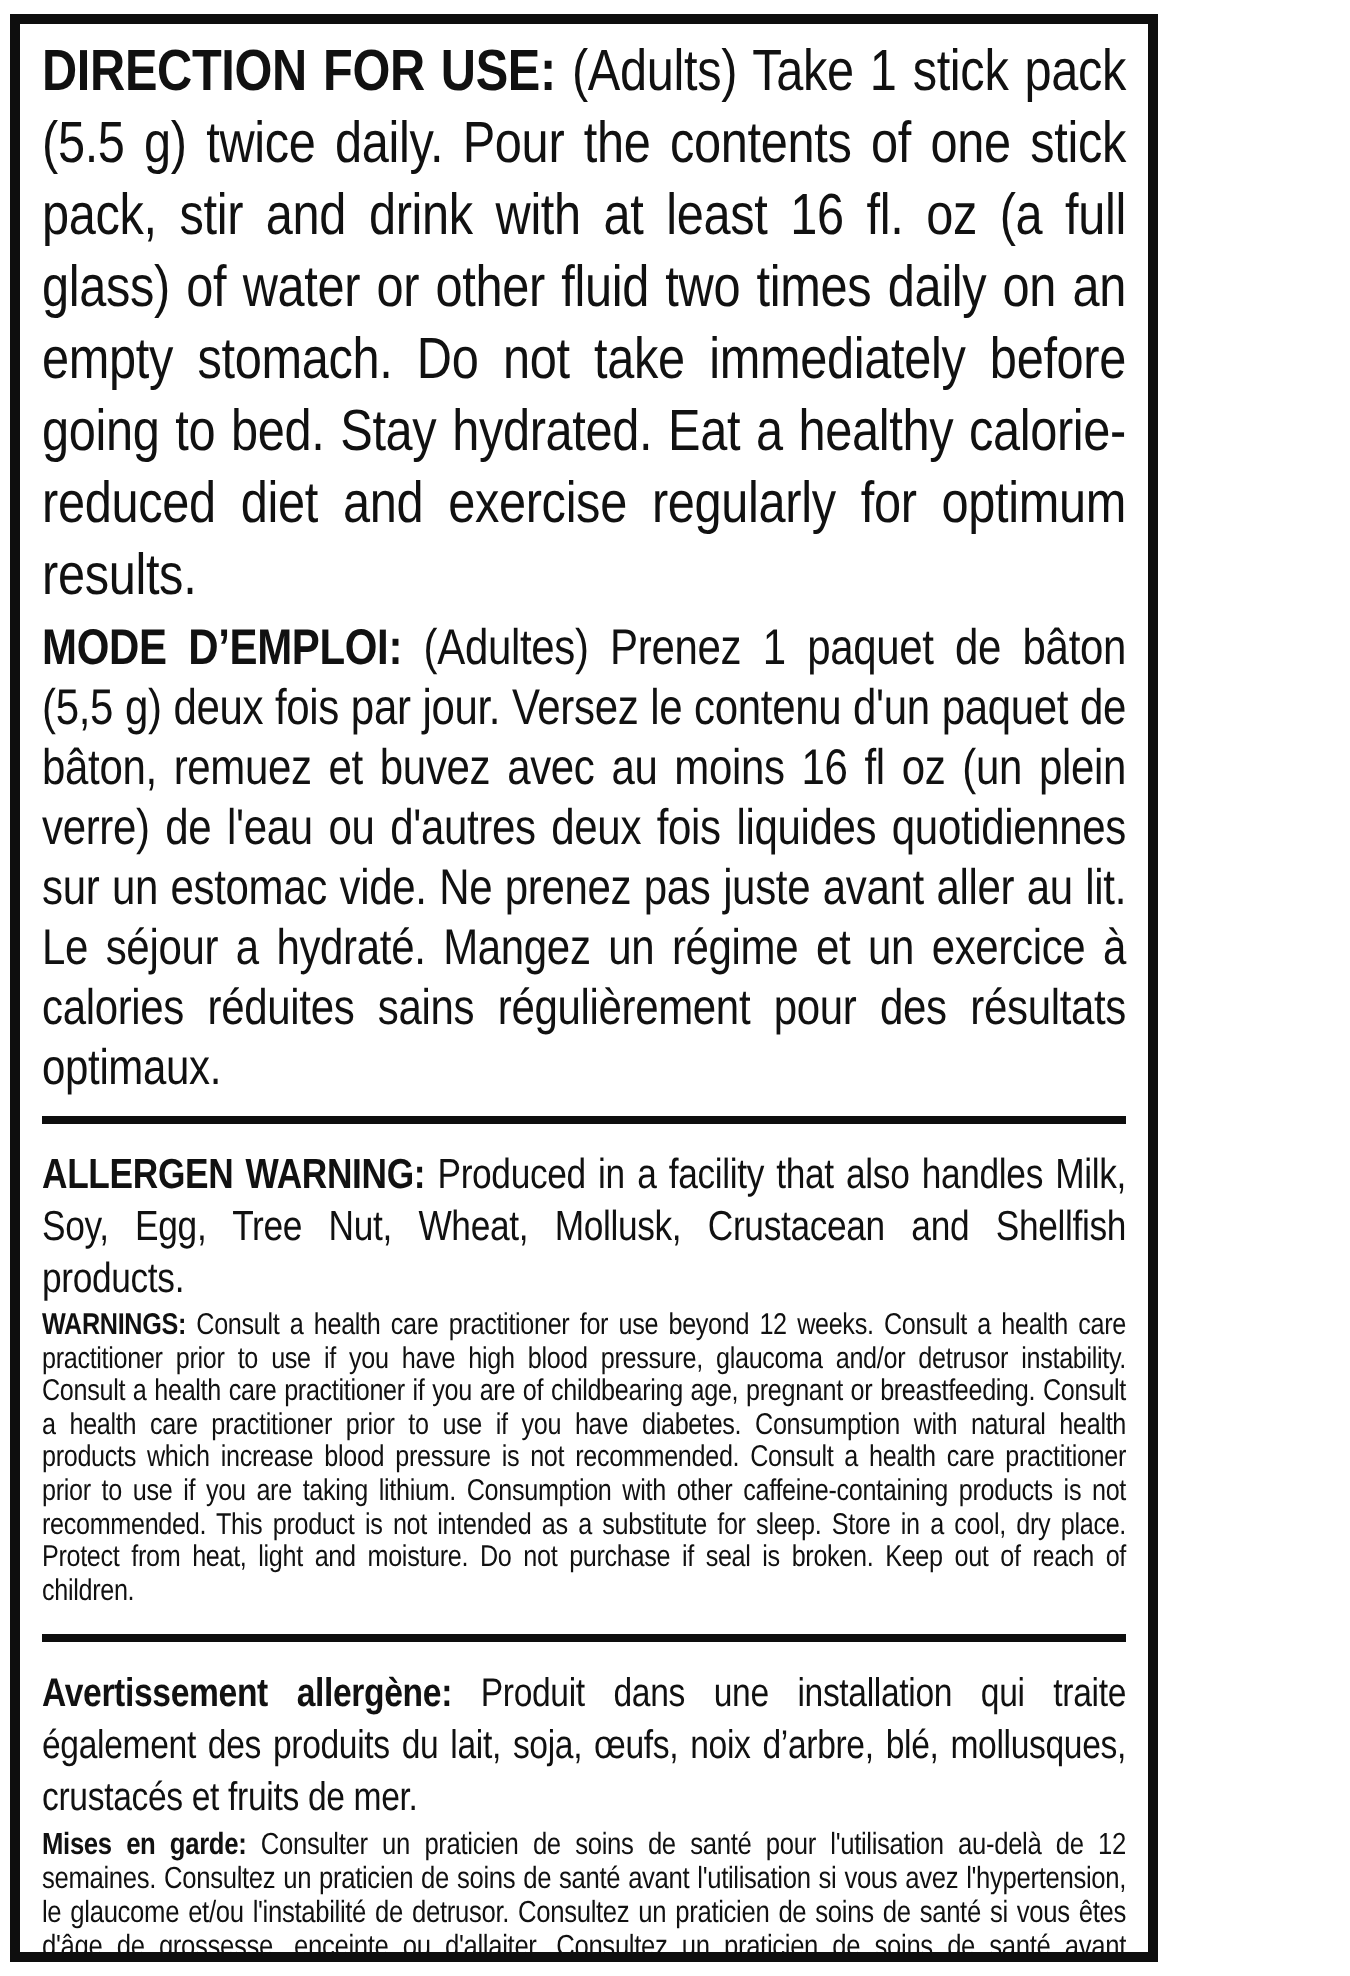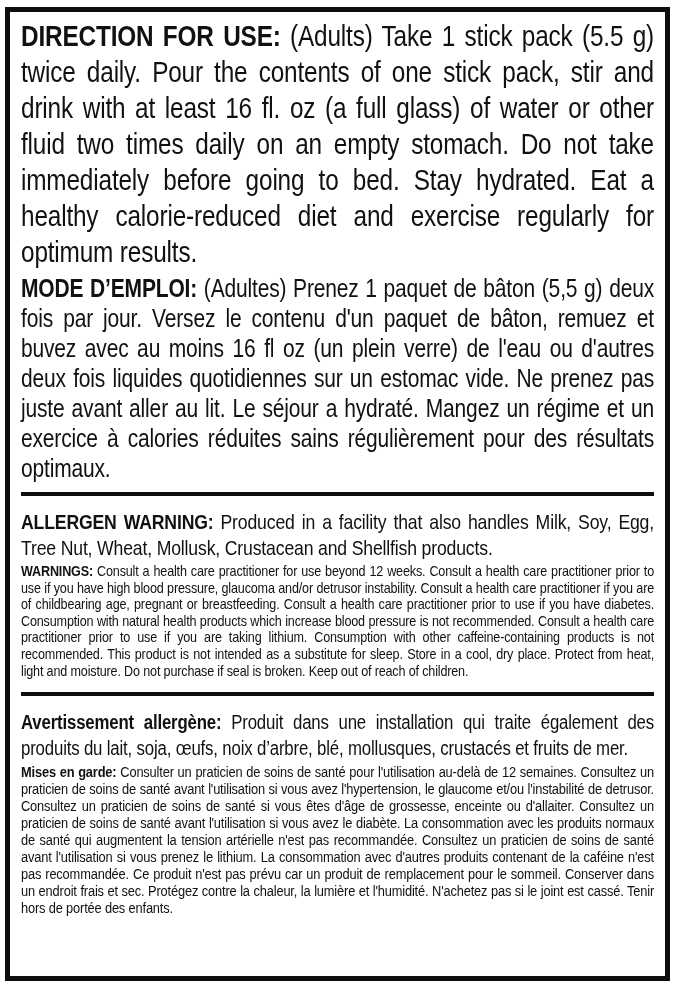--- a/index.html
+++ b/index.html
@@ -12,21 +12,21 @@
   }
   body {
     font-family: "Liberation Sans", "DejaVu Sans", sans-serif;
     color: #111111;
     position: relative;
   }
   .label-box {
     position: absolute;
     left: 5px;
     top: 7px;
-    width: 665px;
+    width: 574px;
     height: 974px;
     box-sizing: border-box;
     border: 5px solid #0e0e0e;
     background: #ffffff;
     padding: 4px 11px 0 11px;
     overflow: hidden;
   }
   
   .cond {
     transform: scaleX(0.84);

